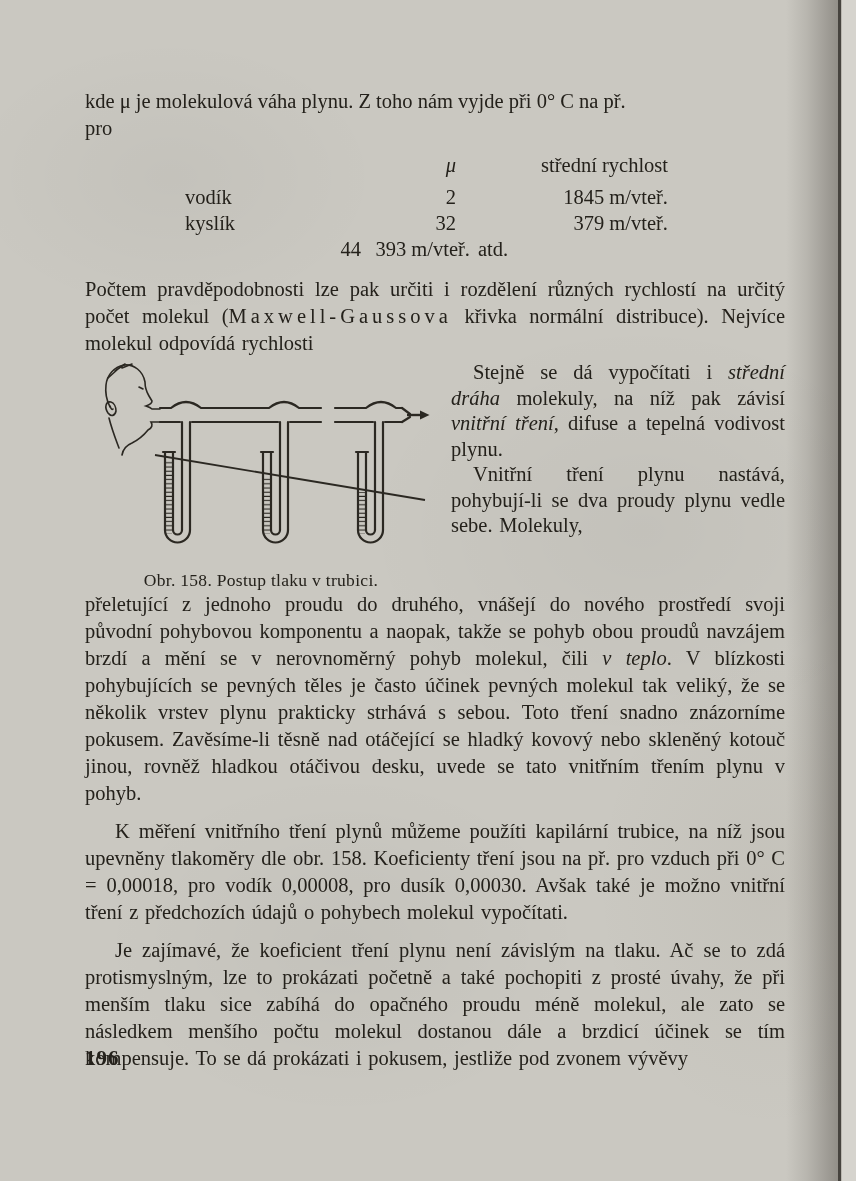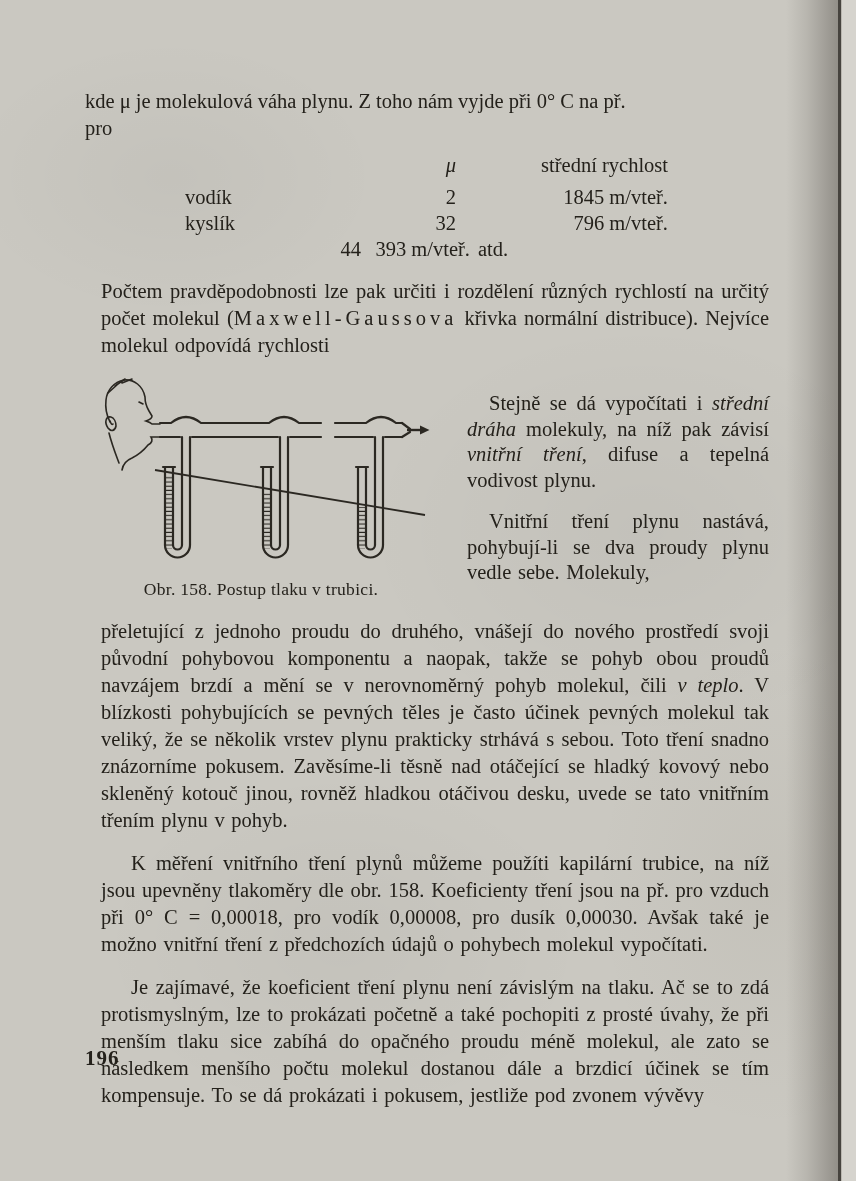--- a/index.html
+++ b/index.html
@@ -30,30 +30,30 @@
   .speed-table { margin:10px 0 14px 0; font-size:20.5px; line-height:26px; }
   .trow { display:grid; grid-template-columns:290px 95px 198px 1fr; align-items:baseline; }
   .trow .c-name { padding-left:100px; }
   .trow .c-mu   { text-align:right; padding-right:14px; }
   .trow .c-speed{ text-align:right; }
   .trow .c-extra{ padding-left:8px; }
   .thead { margin-bottom:6px; }
   .thead .c-mu { font-style:italic; }
   .thead .c-speed { text-align:right; }
 
-  p.body-p { font-size:20.5px; line-height:27px; text-align:justify; margin:16px; word-spacing:1.5px; }
+  p.body-p { font-size:20.5px; line-height:27px; text-align:justify; margin:0; word-spacing:1.5px; }
   p.body-p.sp { margin-top:11px; }
   .indent { text-indent:30px; }
   .it { font-style:italic; }
   .spaced { letter-spacing:4px; }
 
   .figure-row { display:flex; margin-top:3px; }
   .figure-box { width:352px; flex:0 0 352px; padding-right:14px; }
   figure { margin:0; }
-  .fig-caption { font-size:17.5px; text-align:center; letter-spacing:0.3px; }
+  .fig-caption { font-size:17.5px; text-align:center; margin-top:6px; letter-spacing:0.3px; }
   .beside { flex:1; }
   .beside p.body-p { line-height:25.5px; }
   .beside .indent { text-indent:22px; }
 
   .page-number { position:absolute; left:85px; top:1046px; font-size:21px; font-weight:bold; letter-spacing:1px; }
 
   svg .ink { stroke:#2b2822; stroke-width:2.2; fill:none; stroke-linecap:round; stroke-linejoin:round; }
   svg .ink-thin { stroke:#2b2822; stroke-width:1.6; fill:none; stroke-linecap:round; }
 </style>
 </head>
@@ -78,21 +78,21 @@
     </div>
     <div class="trow">
       <span class="c-name">vodík</span>
       <span class="c-mu">2</span>
       <span class="c-speed">1845 m/vteř.</span>
       <span class="c-extra"></span>
     </div>
     <div class="trow">
       <span class="c-name">kyslík</span>
       <span class="c-mu">32</span>
-      <span class="c-speed">796 m/vteř.</span>
+      <span class="c-speed">379 m/vteř.</span>
       <span class="c-extra"></span>
     </div>
     <div class="trow">
       <span class="c-mu">44</span>
       <span class="c-speed">393 m/vteř.</span>
       <span class="c-extra">atd.</span>
     </div>
   </div>
 
   <p class="body-p"><span>Počtem pravděpodobnosti lze pak určiti i rozdělení různých rychlostí na určitý počet molekul (</span><span class="spaced">Maxwell-Gaussova</span><span> křivka normální distribuce). Nejvíce molekul odpovídá rychlosti</span></p>

